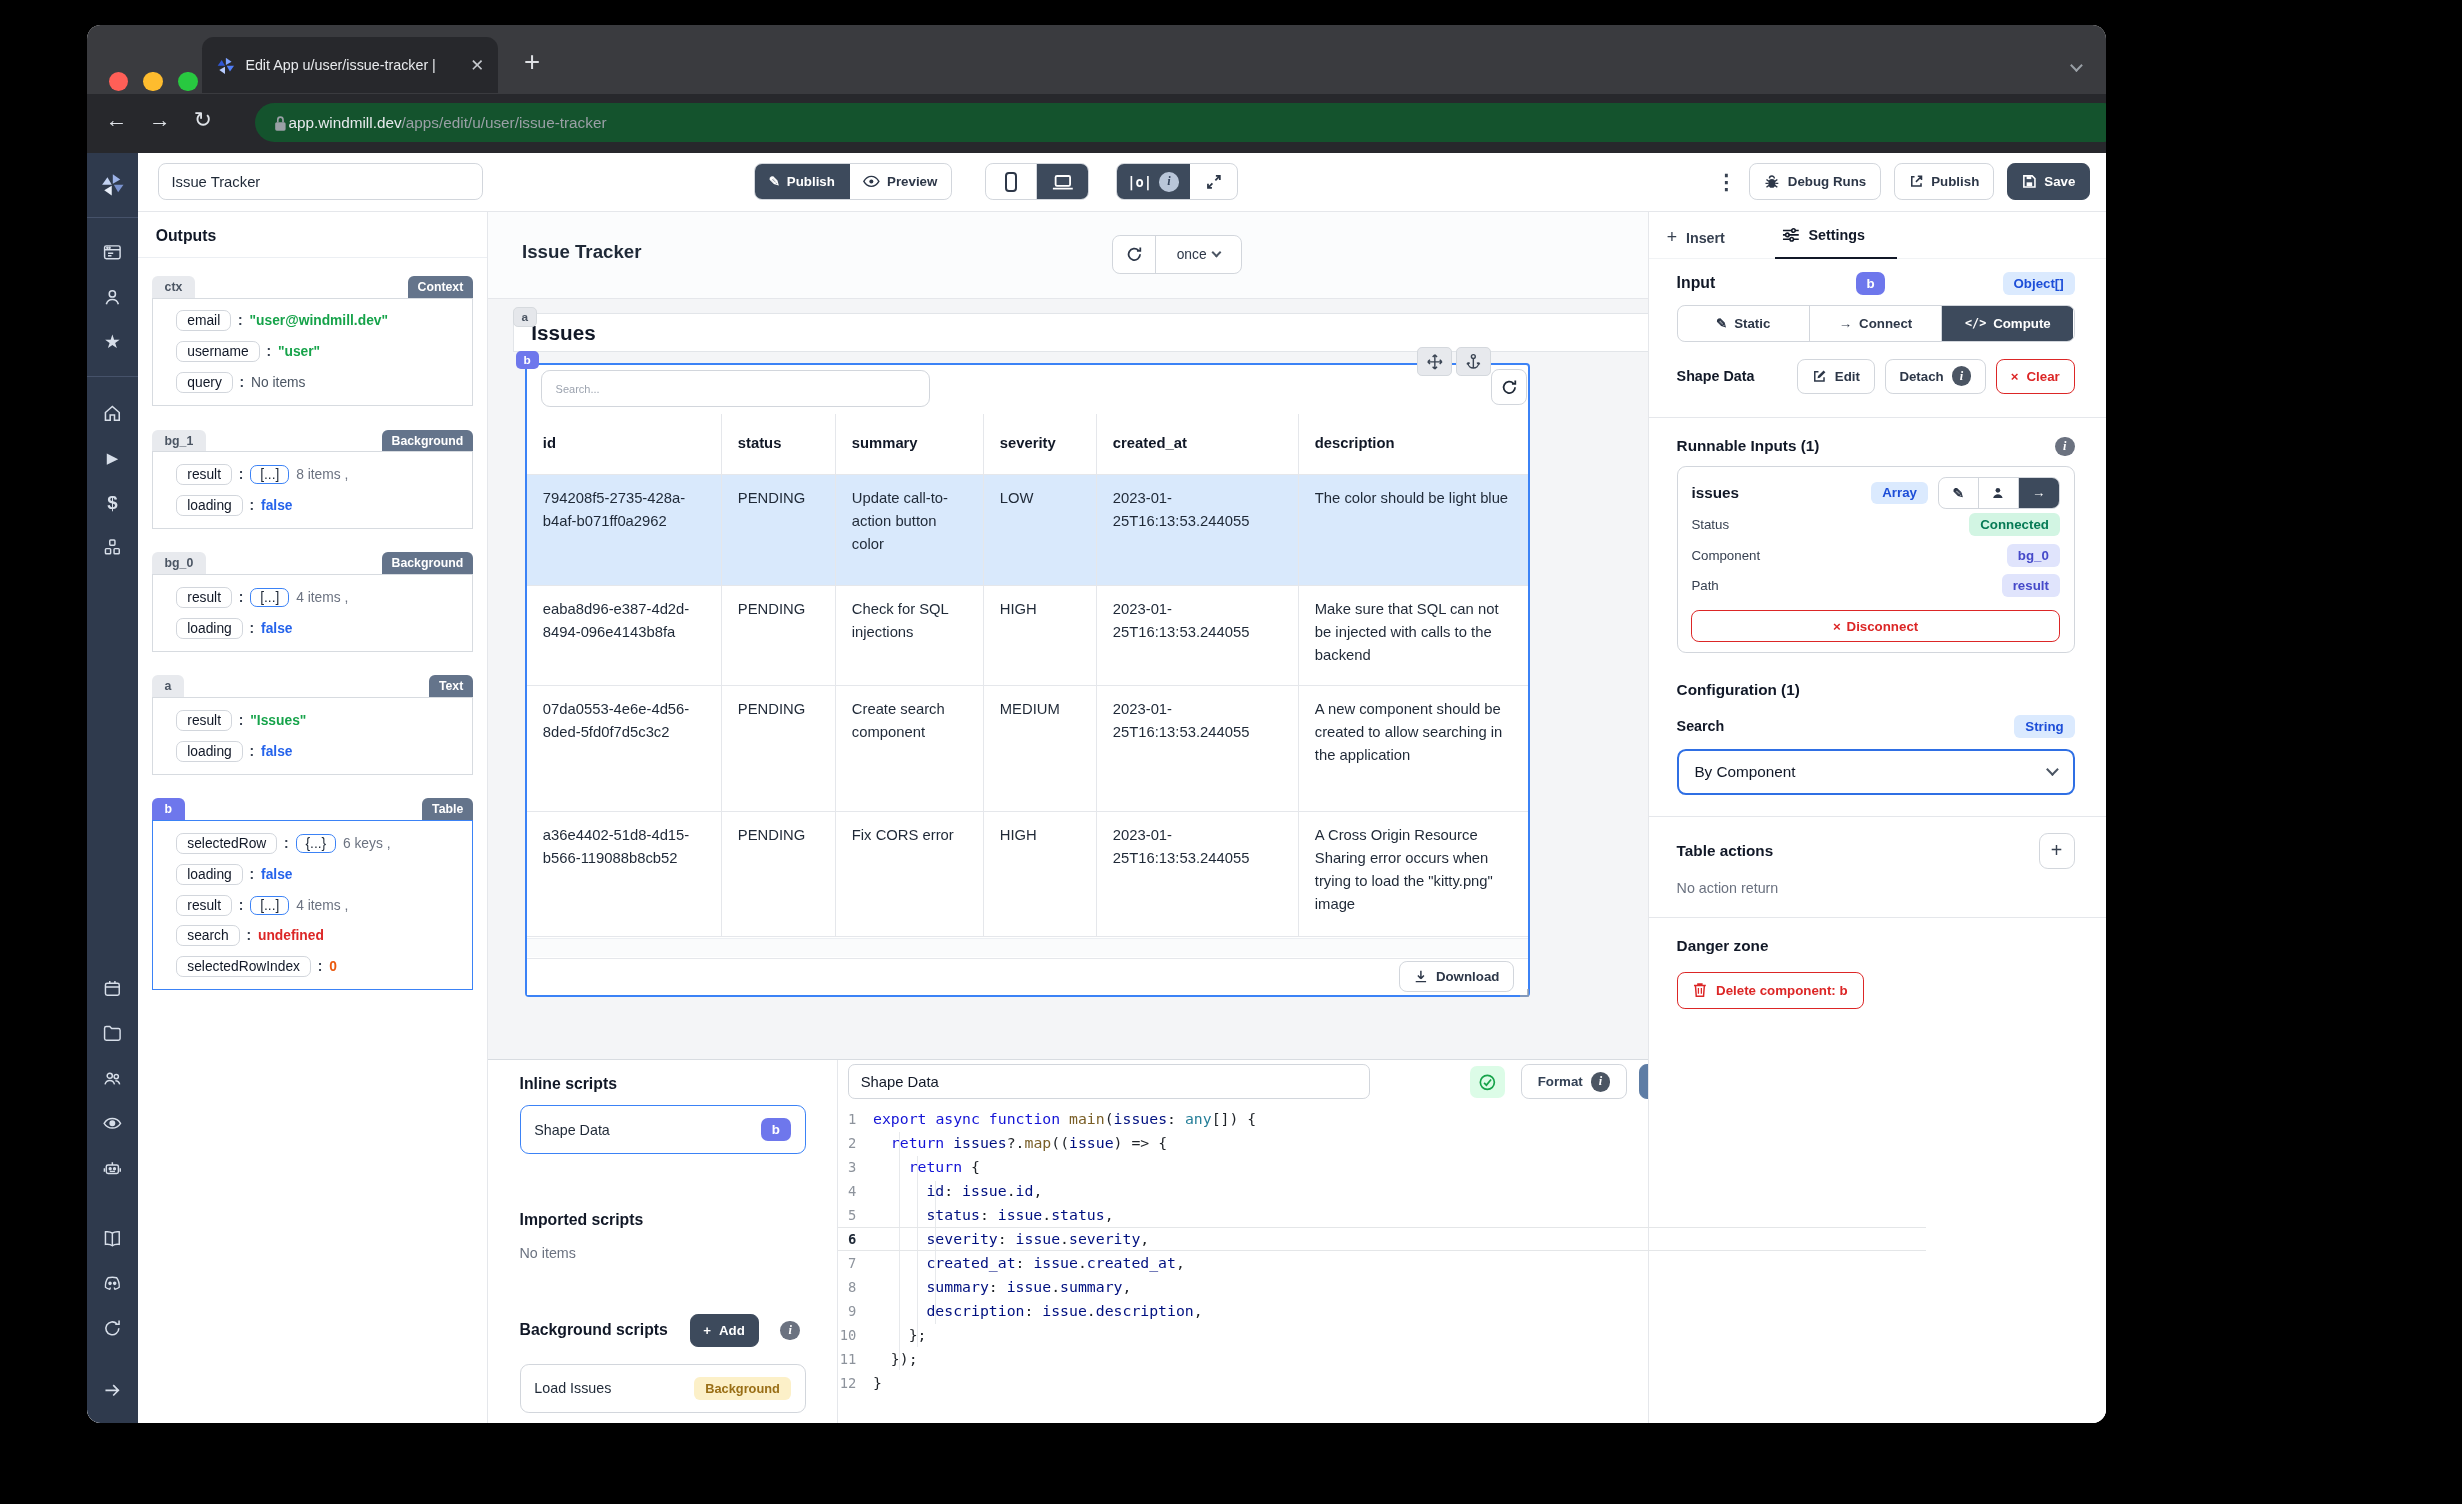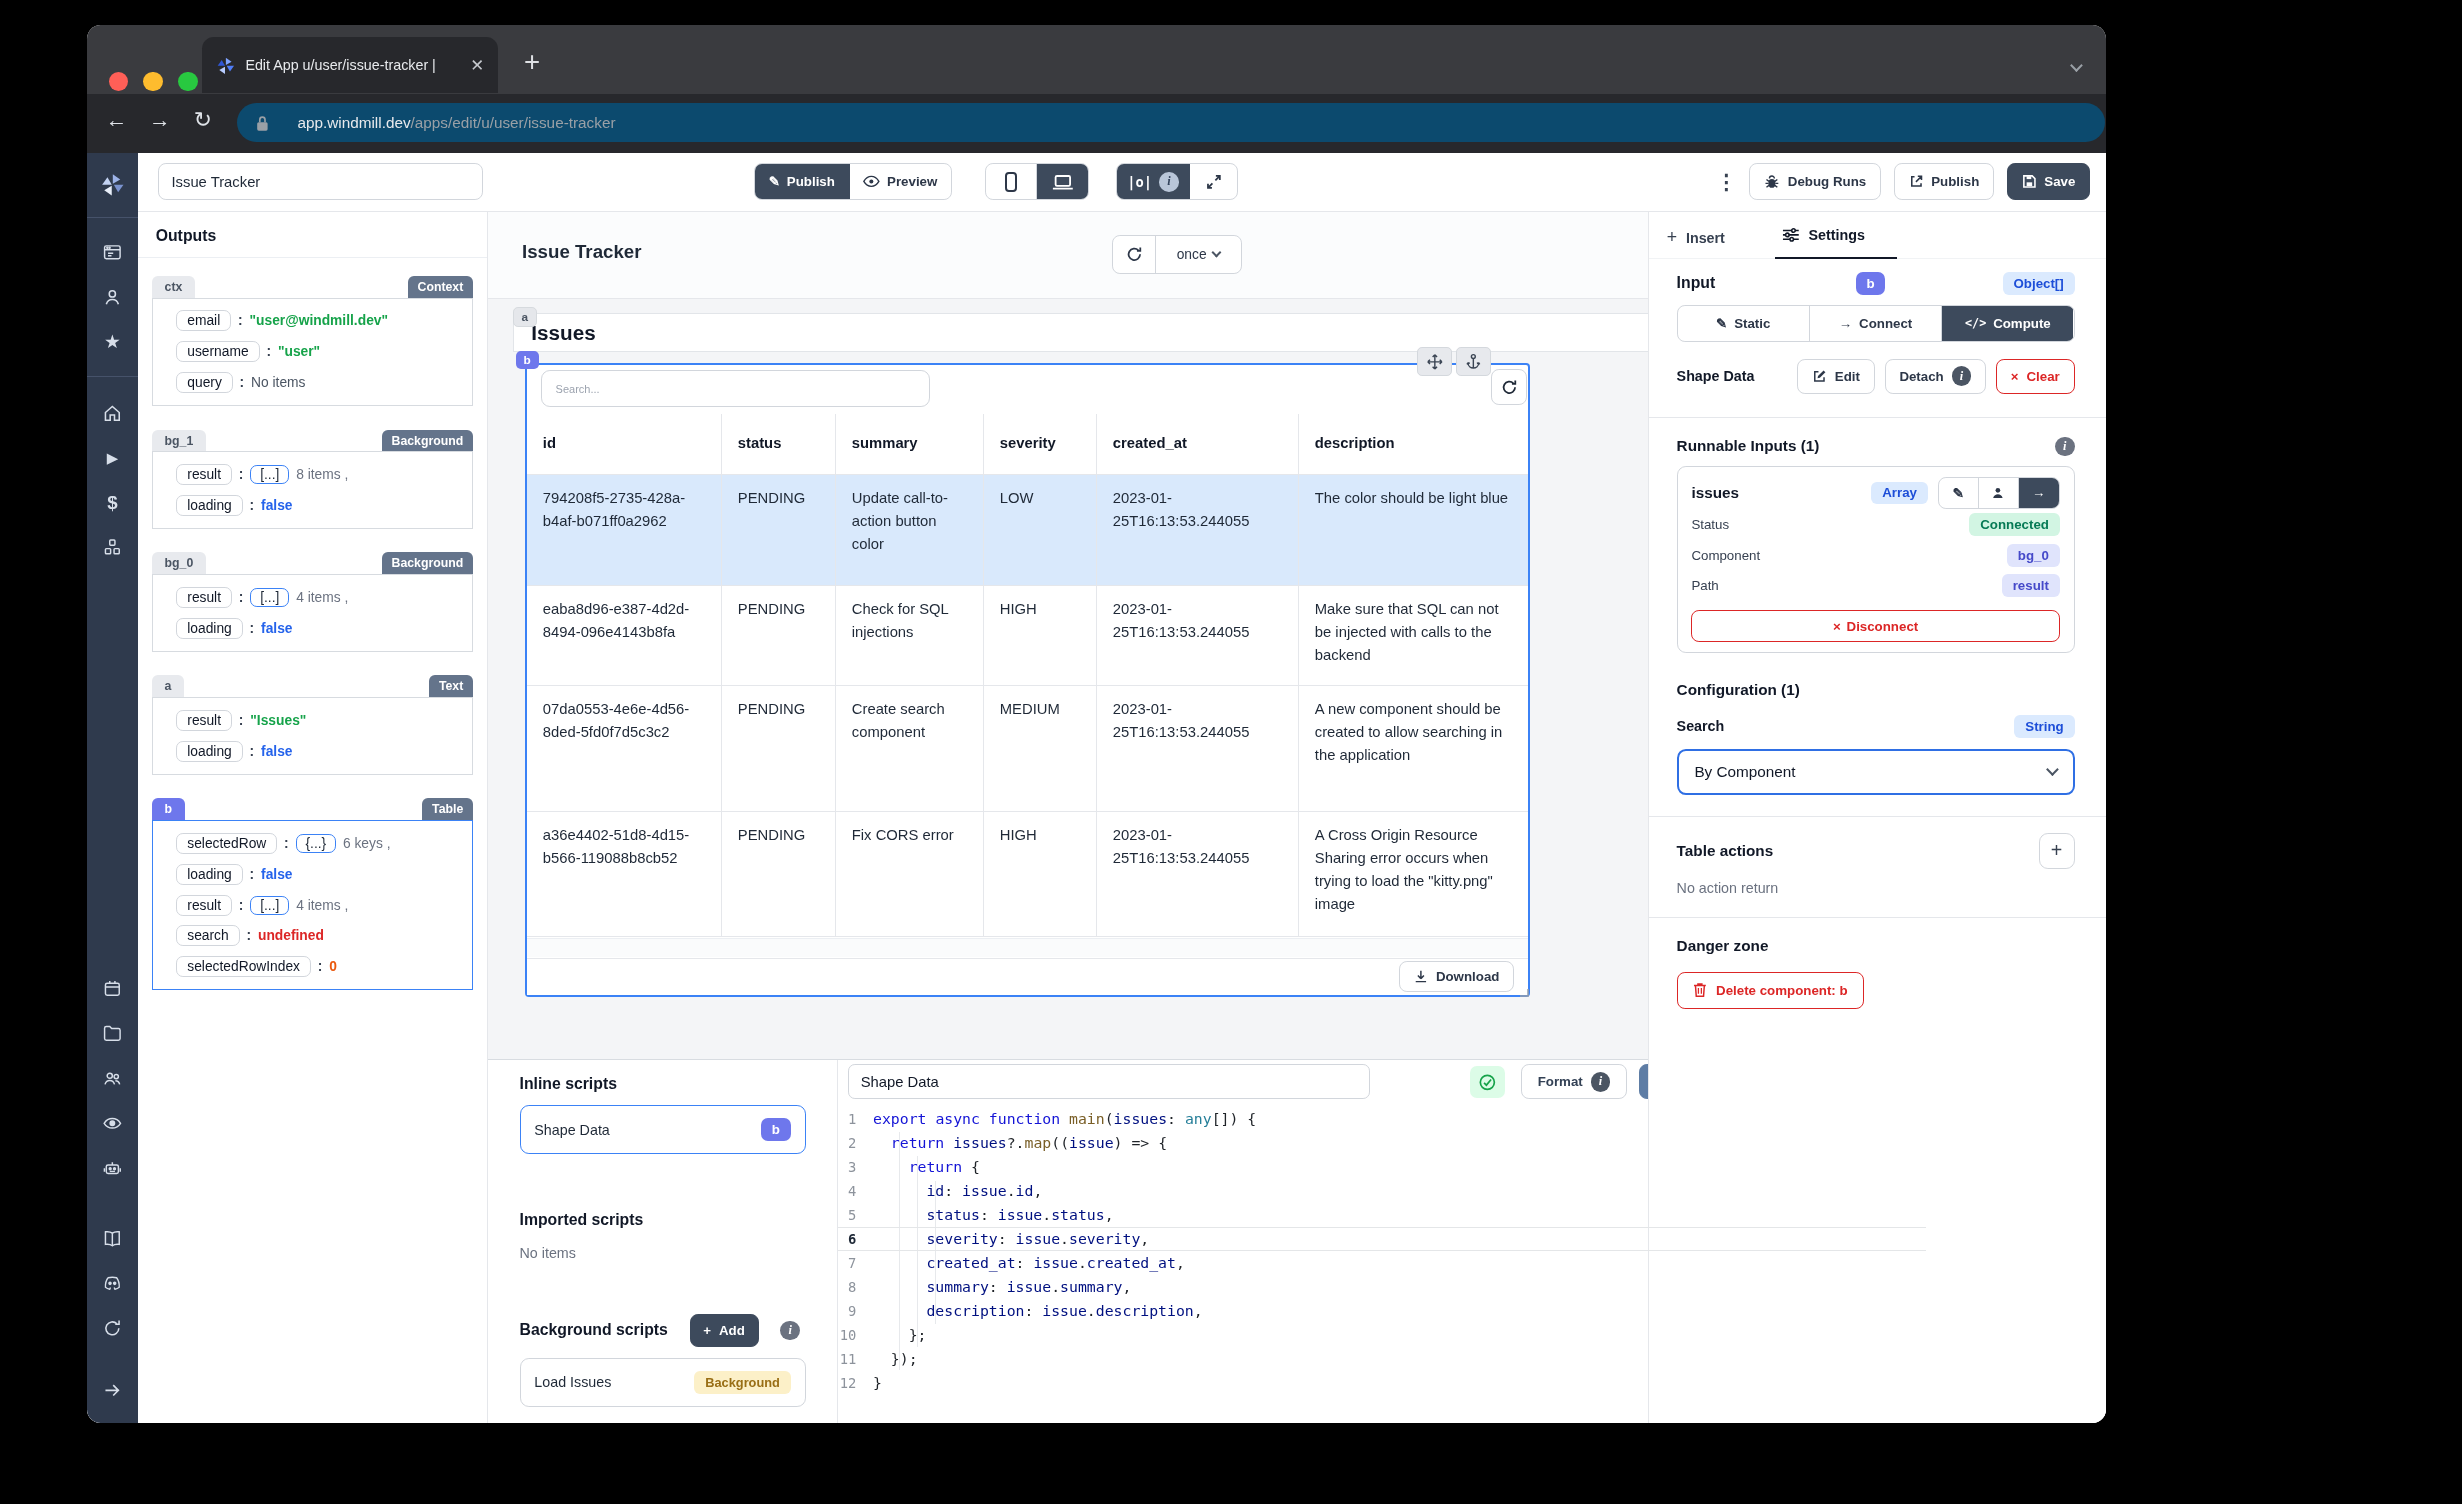--- a/index.html
+++ b/index.html
@@ -11,21 +11,21 @@
 .tabstrip{position:absolute;top:0;left:0;right:0;height:69px;background:#3a3b3f}
 .tl{position:absolute;top:47px;width:19.7px;height:19.7px;border-radius:50%}
 .tab{position:absolute;left:115px;top:12.8px;width:296px;height:56px;background:#27282c;border-radius:11.8px 11.8px 0 0;display:flex;align-items:center;gap:9.9px;padding:0 13.8px;color:#e8eaed}
 .tab-title{font-size:14.3px;white-space:nowrap;overflow:hidden;max-width:207px}
 .tab-close{margin-left:auto;color:#c6c9ce;font-size:16.7px}
 .newtab{position:absolute;left:437px;top:21.7px;color:#dfe1e5;font-size:27.6px;font-weight:300}
 .ts-chev{position:absolute;right:25.6px;top:31.5px}
 .chev{display:inline-block;width:8.9px;height:8.9px;border-right:2px solid #9aa0a6;border-bottom:2px solid #9aa0a6;transform:rotate(45deg)}
 .toolbar{position:absolute;top:69px;left:0;right:0;height:59px;background:#27282c}
 .navic{position:absolute;top:13.8px;color:#dfe3e8;font-size:21.7px;width:31.5px;text-align:center}
-.urlpill{position:absolute;left:150px;top:9.9px;width:1868px;height:39px;border-radius:19.7px;background:#0c4a6e;display:flex;align-items:center;padding:0 17.7px;gap:28px}
+.urlpill{position:absolute;left:168px;top:9.9px;width:1868px;height:39px;border-radius:19.7px;background:#14532d;display:flex;align-items:center;padding:0 17.7px;gap:1px}
 .url-domain{color:#e8eaed;font-size:15.3px}
 .url-path{color:#9aa0a6;font-size:15.3px}
 .incog{position:absolute;left:2138px;top:7.9px;height:43px;background:#3d3f44;border-radius:21.7px;display:flex;align-items:center;gap:8.9px;padding:0 15.8px 0 4.9px}
 .incog-circ{width:33px;height:33px;border-radius:50%;background:#e8eaed;display:flex;align-items:center;justify-content:center}
 .incog-label{color:#e8eaed;font-size:14.8px}
 
 
 .app{position:absolute;top:128px;left:0;right:0;bottom:0;background:#fff}
 .sb{position:absolute;left:0;top:0;bottom:0;width:51px;background:#2f3a4d;display:flex;flex-direction:column;align-items:center}
 .sb .icon{width:35px;height:35px;display:flex;align-items:center;justify-content:center;color:#d7dee9;font-size:16.7px;margin:4.9px 0}
@@ -636,21 +636,21 @@
           <div class="shead" style="margin-top:57px">Imported scripts</div>
           <div class="muted" style="margin-top:15.8px">No items</div>
           <div style="margin-top:53px;display:flex;align-items:center;gap:21.7px">
             <span class="shead">Background scripts</span>
             <button class="btn btn-dark" style="height:33px;padding:0 12.8px">
                 <span>+</span>
                 <span>Add</span>
               </button>
             <span class="info gray">i</span>
           </div>
-          <div id="bg-items" style="margin-top:11px">
+          <div id="bg-items" style="margin-top:17px">
               <div class="scard">
                 <span class="sname">Load Issues</span>
                 <span class="badge-bgy">Background</span>
               </div>
             </div>
 
         </div>
 
         <div class="bright">
           <input class="ename" value="Shape Data" style="">

